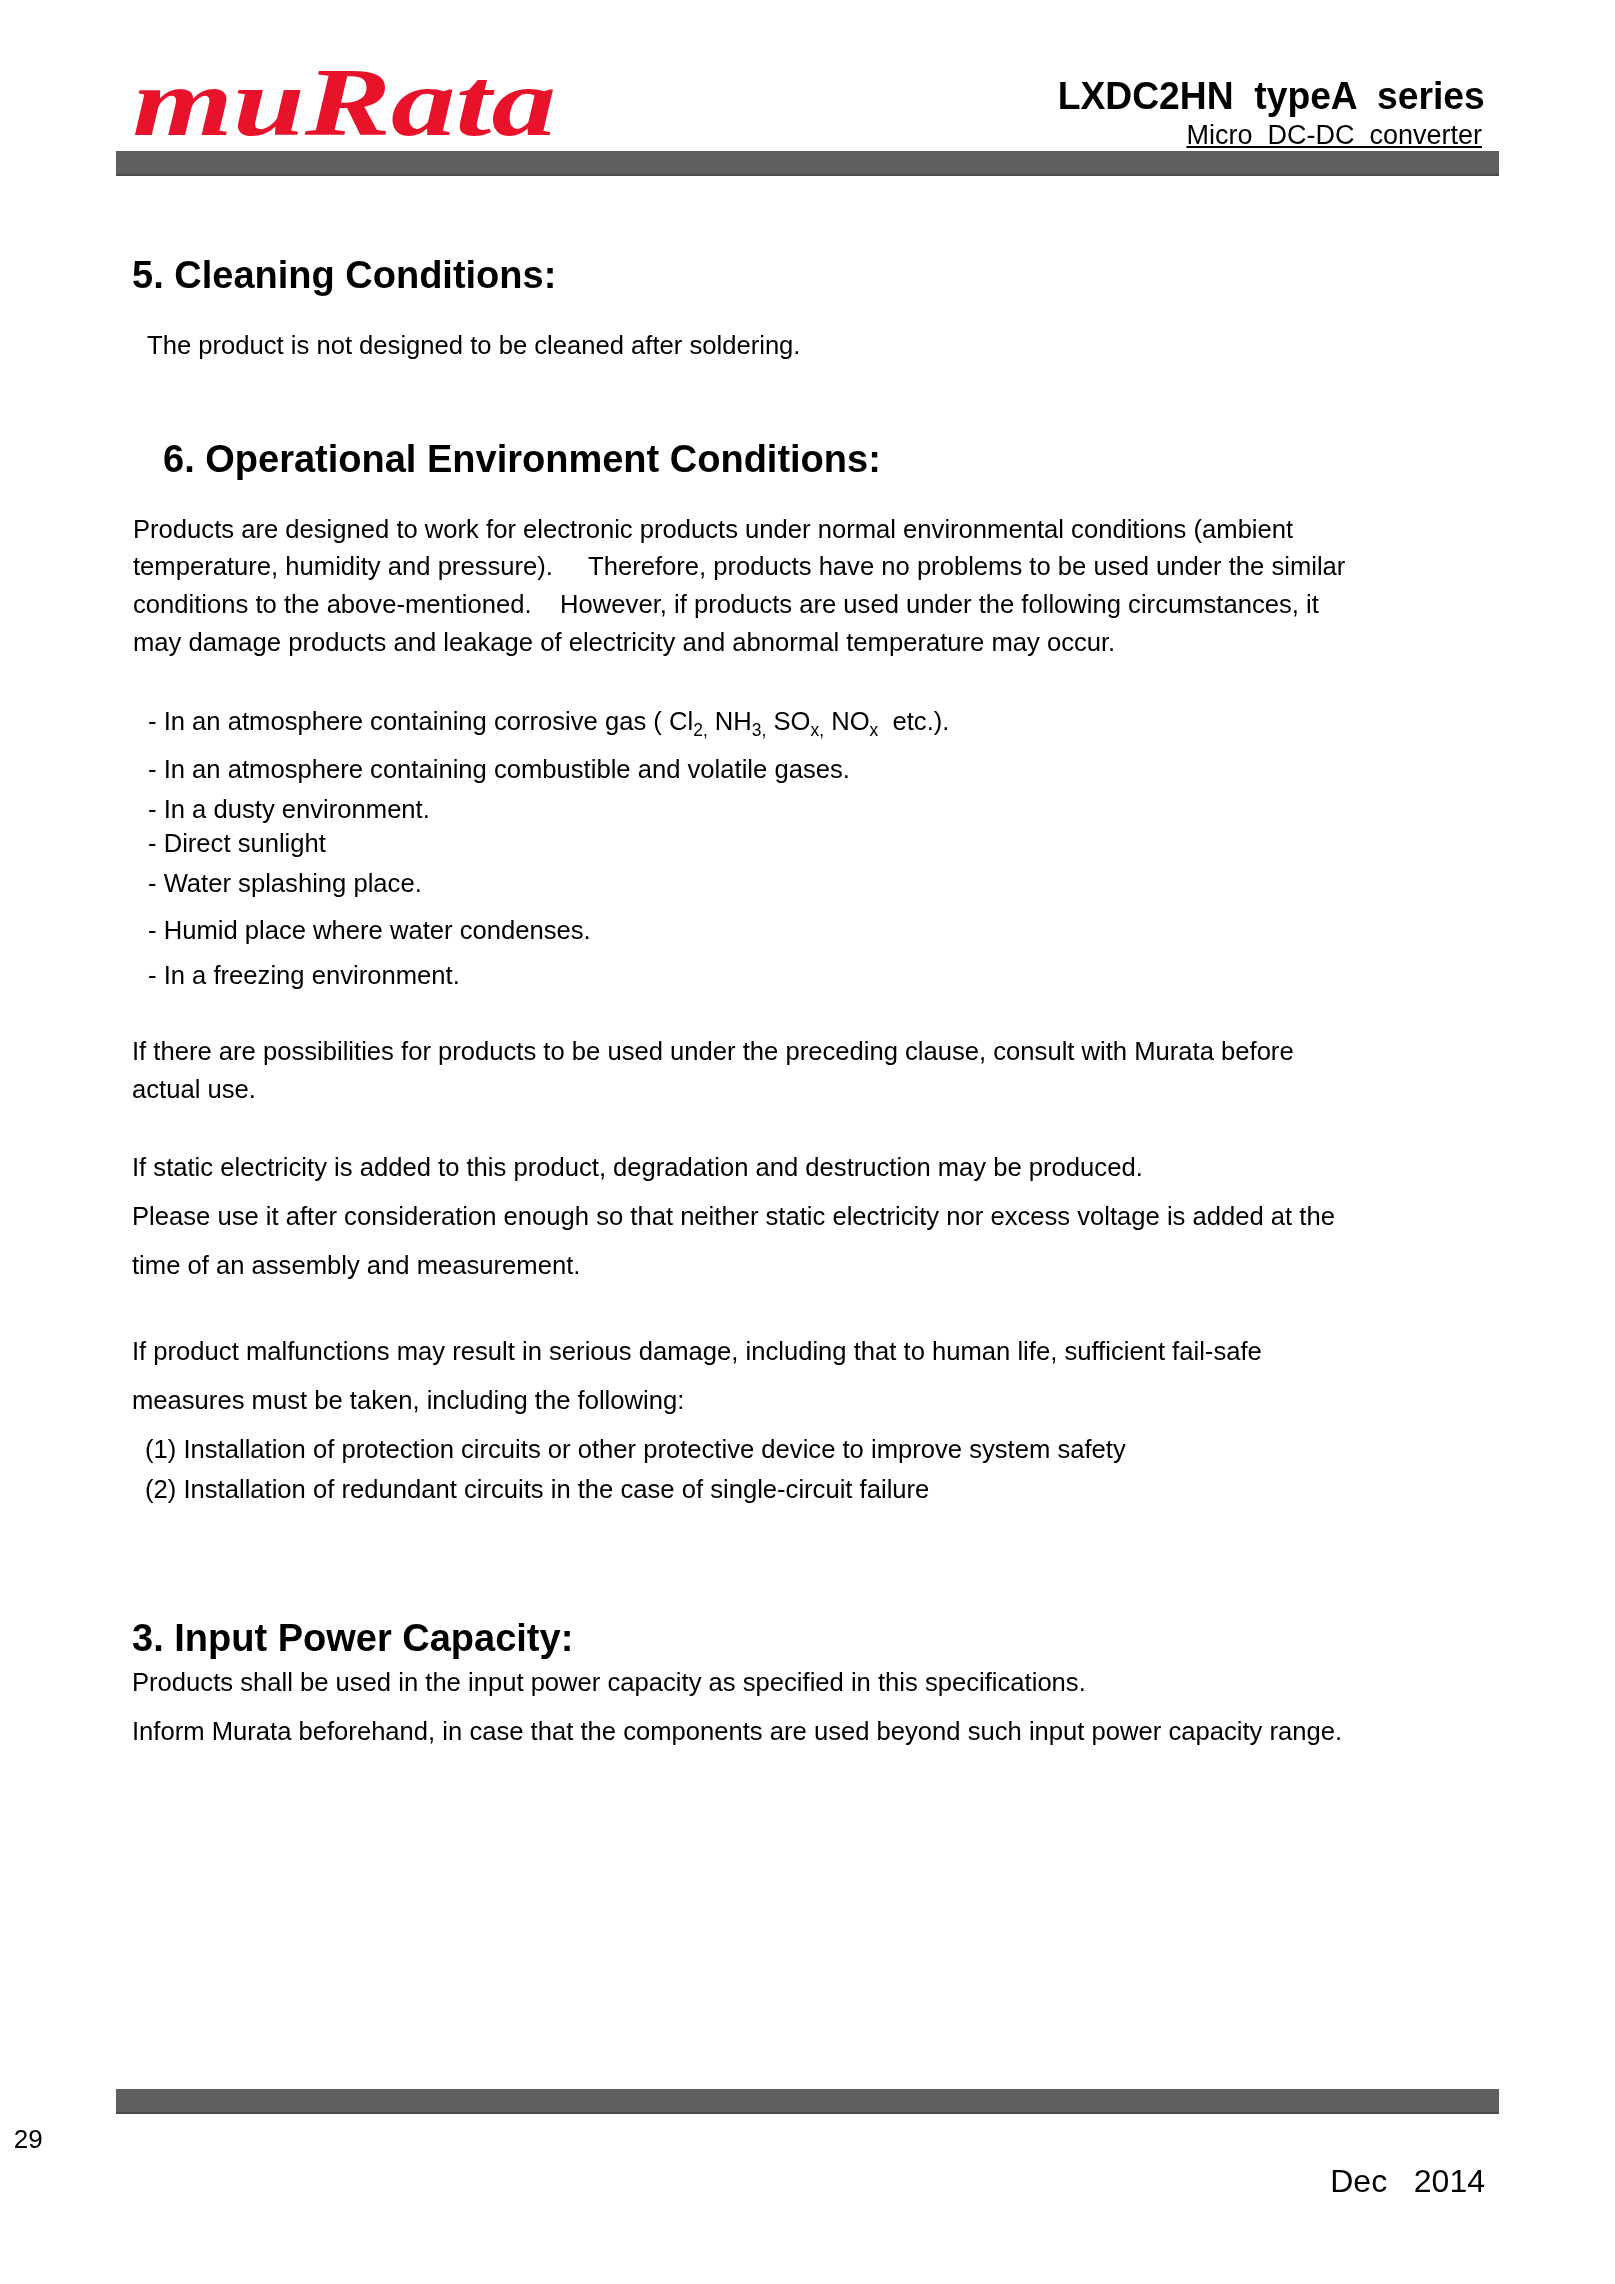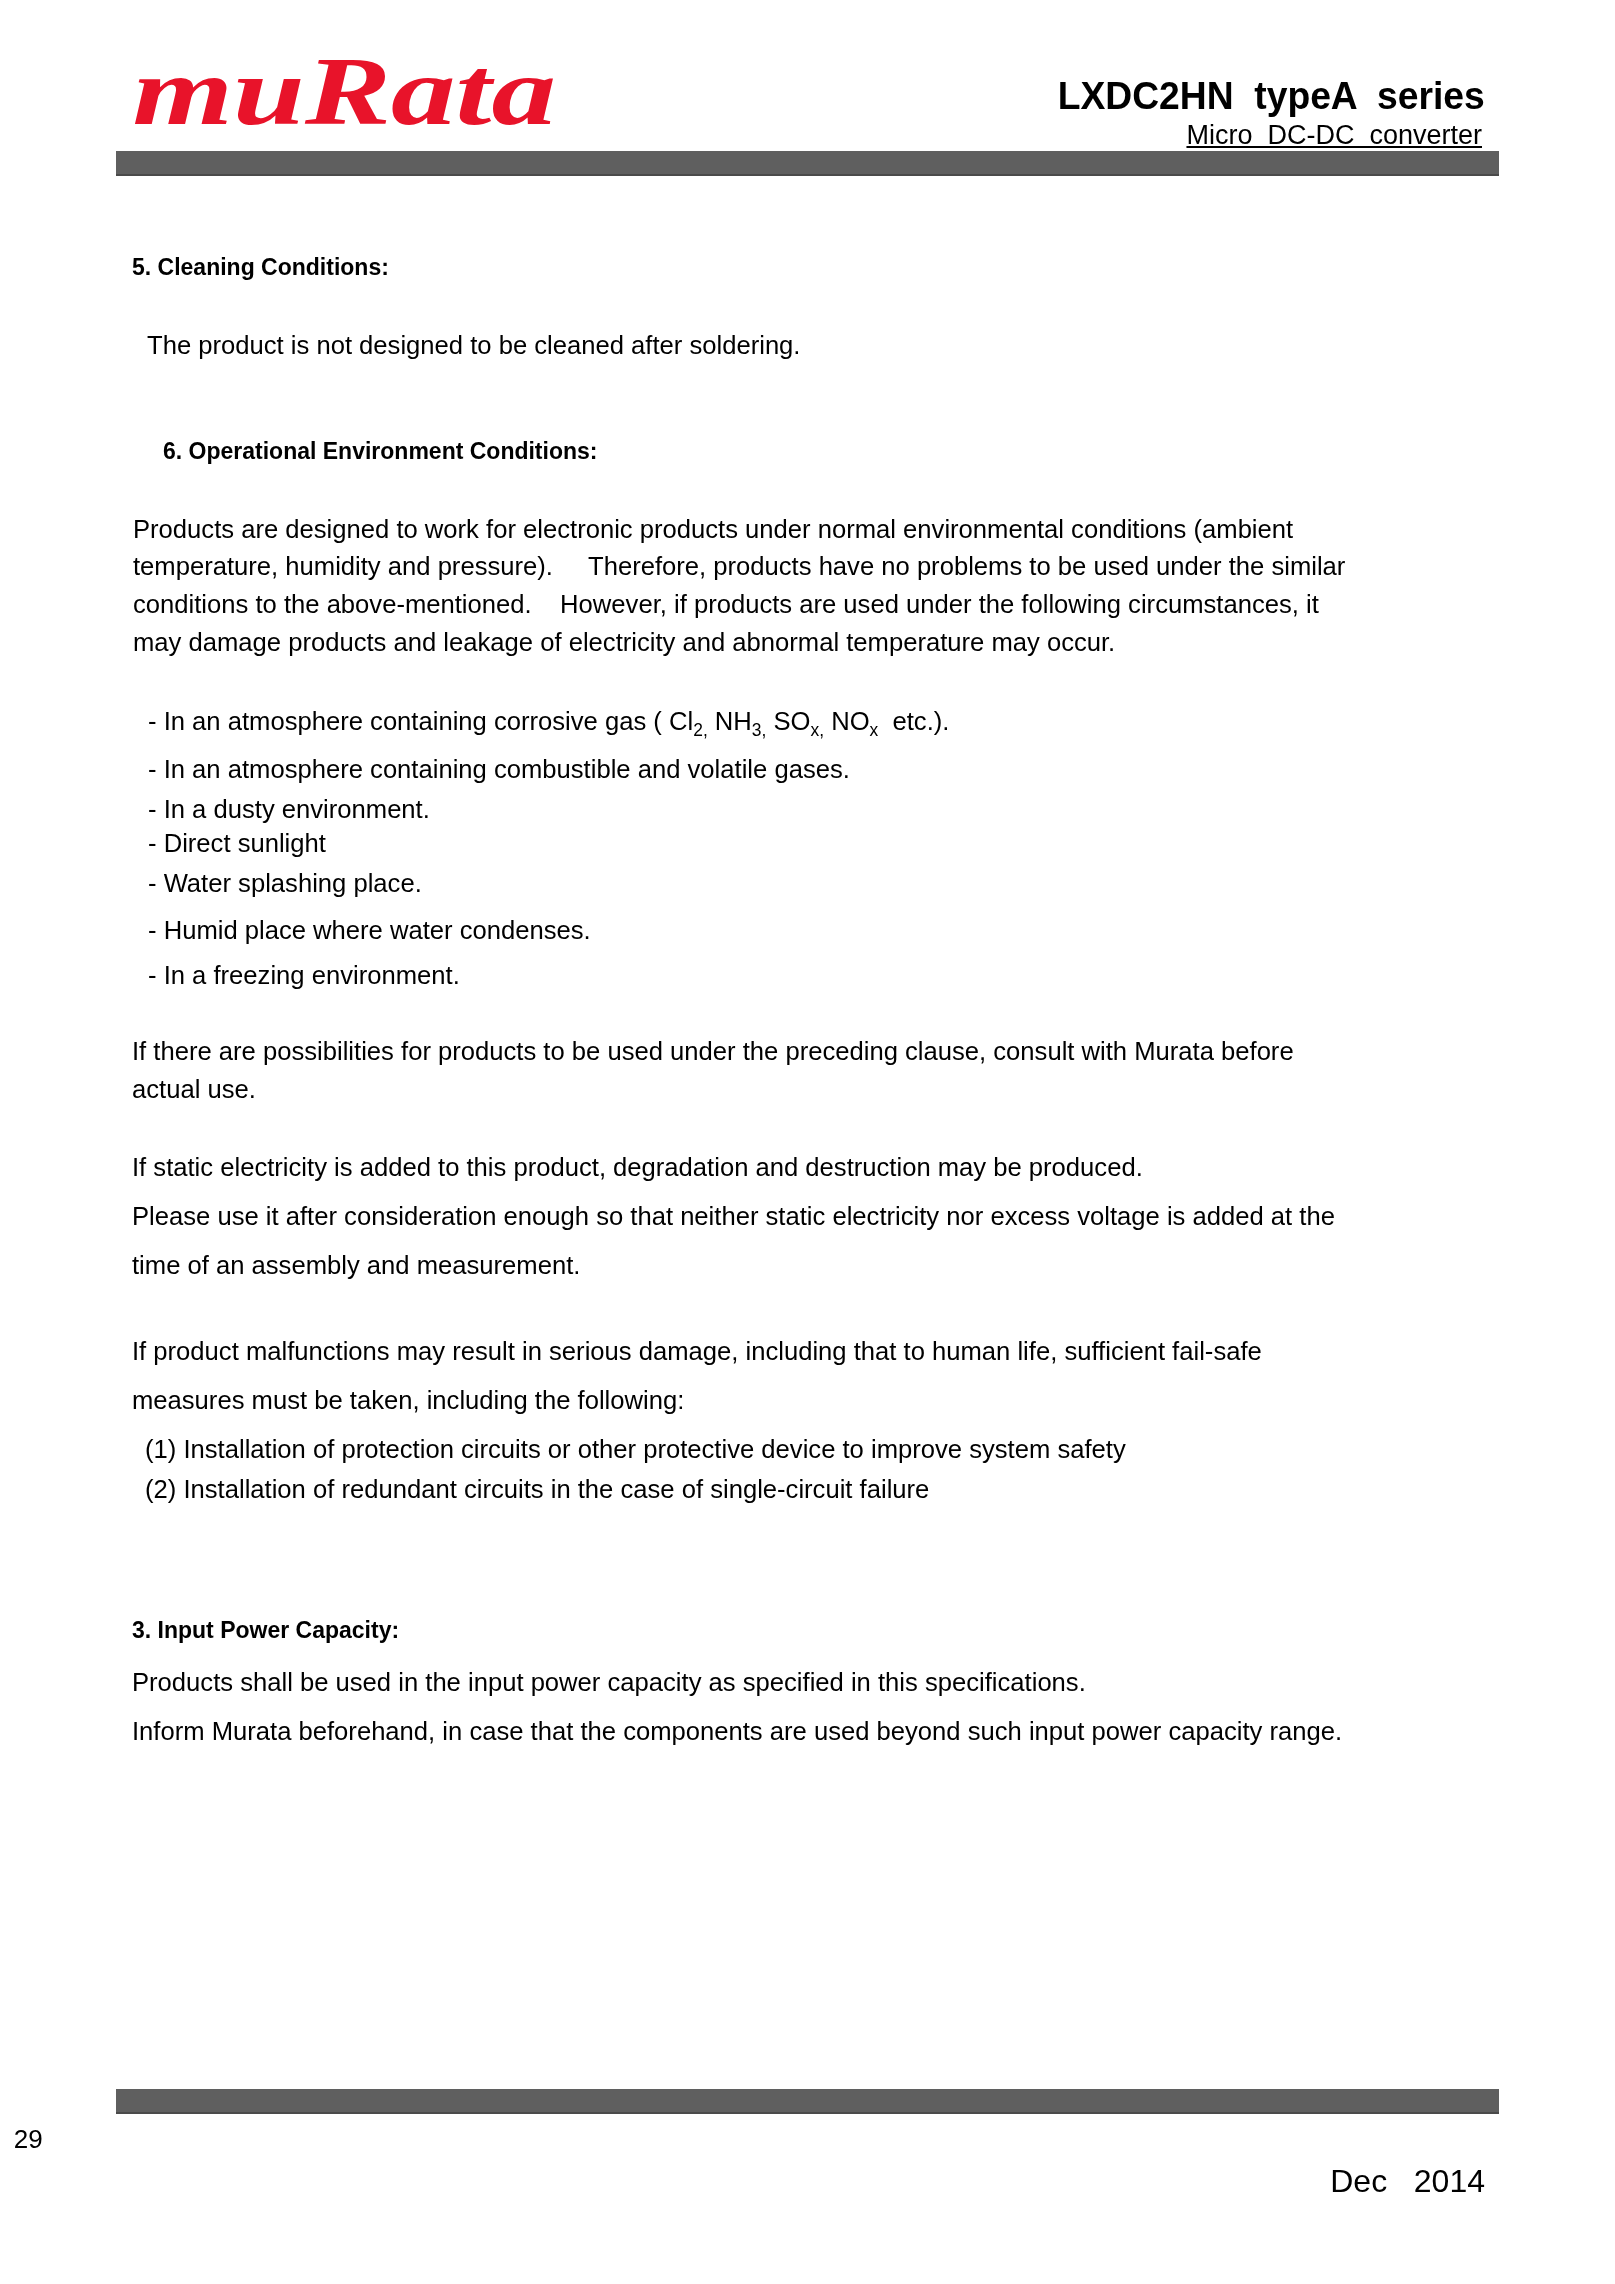--- a/index.html
+++ b/index.html
@@ -13,21 +13,21 @@
     position: relative;
     overflow: hidden;
     font-family: "Liberation Sans", sans-serif;
     color: #000000;
   }
   .abs { position: absolute; }
 
   
   .logo {
     left: 130px;
-    top: 20px;
+    top: 31px;
     width: 430px;
     height: 114px;
   }
   .logo svg { display: block; }
   .hdr-title {
     right: 131px;
     top: 75px;
     font-size: 38px;
     font-weight: bold;
     white-space: pre;
@@ -48,21 +48,21 @@
     height: 25px;
     background: #5f5f5f;
     border-bottom: 2px solid #4a4a4a;
     box-sizing: border-box;
   }
   .bar-top { top: 151px; }
   .bar-bottom { top: 2089px; }
 
   
   .h {
-    font-size: 23px;
+    font-size: 38px;
     font-weight: bold;
     white-space: pre;
   }
   .t {
     font-size: 26px;
     white-space: pre;
     transform: scaleX(0.985);
     transform-origin: left center;
   }
   sub {

